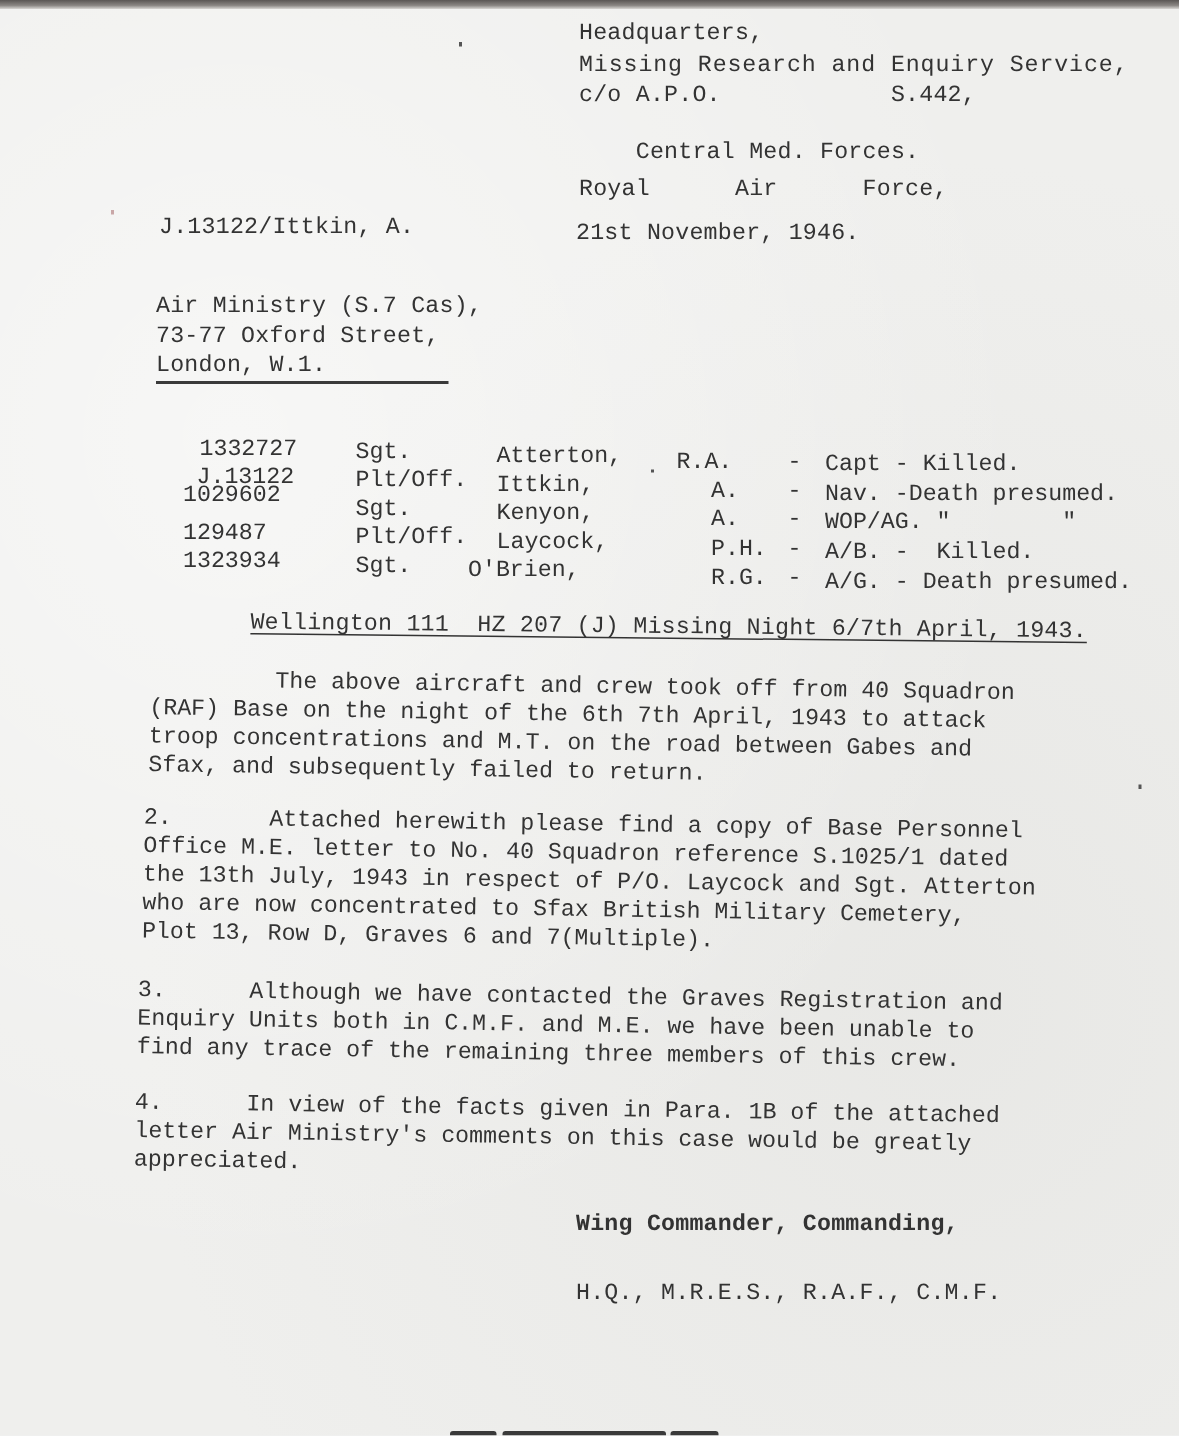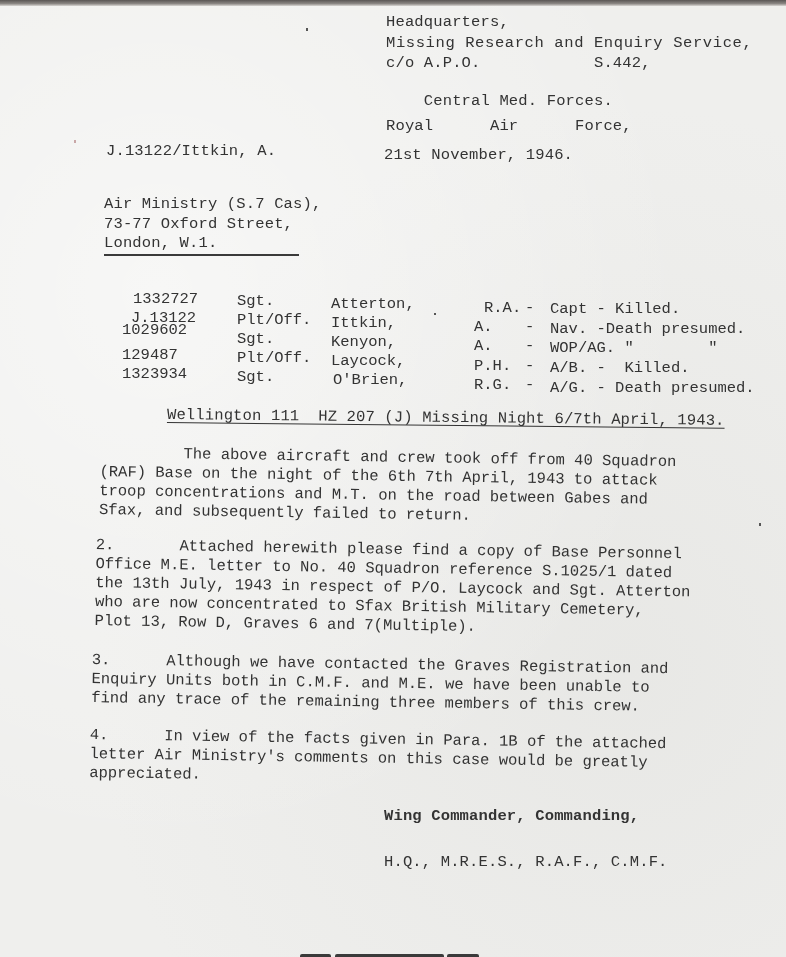--- a/index.html
+++ b/index.html
@@ -89,21 +89,21 @@
   <div class="t" style="left:104px;top:216px;">73-77 Oxford Street,</div>
   <div class="t" style="left:104px;top:235px;">London, W.1.</div>
   <div class="rule" style="left:104px;top:254px;width:195px;"></div>
 </div>
 
 <div>
   <div>
     <div class="col" style="left:133px;top:290px;">1332727</div>
     <div class="col" style="left:237px;top:292px;">Sgt.</div>
     <div class="col" style="left:331px;top:295px;">Atterton,</div>
-    <div class="col" style="left:484px;top:299px;">R.A.</div>
+    <div class="col" style="left:451px;top:299px;">R.A.</div>
     <div class="col" style="left:525px;top:299px;">-</div>
     <div class="col" style="left:550px;top:300px;">Capt - Killed.</div>
   </div>
   <div>
     <div class="col" style="left:131px;top:309px;">J.13122</div>
     <div class="col" style="left:237px;top:311px;">Plt/Off.</div>
     <div class="col" style="left:331px;top:314px;">Ittkin,</div>
     <div class="col" style="left:474px;top:318px;">A.</div>
     <div class="col" style="left:525px;top:318px;">-</div>
     <div class="col" style="left:550px;top:320px;">Nav. -Death presumed.</div>
@@ -120,21 +120,21 @@
     <div class="col" style="left:122px;top:346px;text-align:right;">129487</div>
     <div class="col" style="left:237px;top:349px;">Plt/Off.</div>
     <div class="col" style="left:331px;top:352px;">Laycock,</div>
     <div class="col" style="left:474px;top:357px;text-align:right;">P.H.</div>
     <div class="col" style="left:525px;top:357px;">-</div>
     <div class="col" style="left:550px;top:359px;">A/B. -  Killed.</div>
   </div>
   <div>
     <div class="col" style="left:122px;top:365px;">1323934</div>
     <div class="col" style="left:237px;top:368px;">Sgt.</div>
-    <div class="col" style="left:333px;top:371px;">O'Brien,</div>
+    <div class="col" style="left:312px;top:371px;">O'Brien,</div>
     <div class="col" style="left:474px;top:376px;">R.G.</div>
     <div class="col" style="left:525px;top:376px;">-</div>
     <div class="col" style="left:550px;top:379px;">A/G. - Death presumed.</div>
   </div>
 </div>
 
 <div class="t ul" style="left:167px;top:407px;transform:rotate(0.6deg);transform-origin:left center;">Wellington 111  HZ 207 (J) Missing Night 6/7th April, 1943.</div>
 
 <div style="position:absolute;left:100px;top:444px;transform:rotate(0.9deg);transform-origin:left top;">
   <div class="para" style="left:0;top:0;">         The above aircraft and crew took off from 40 Squadron</div>

